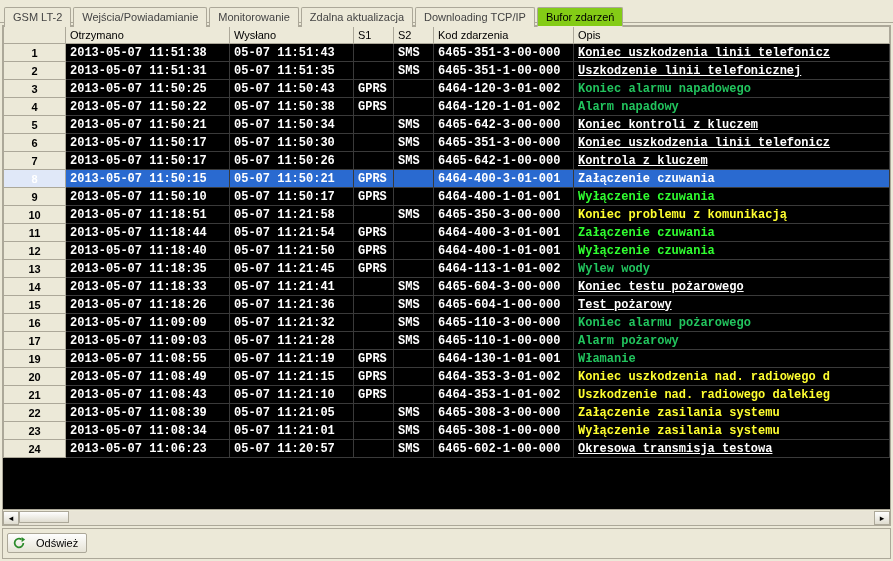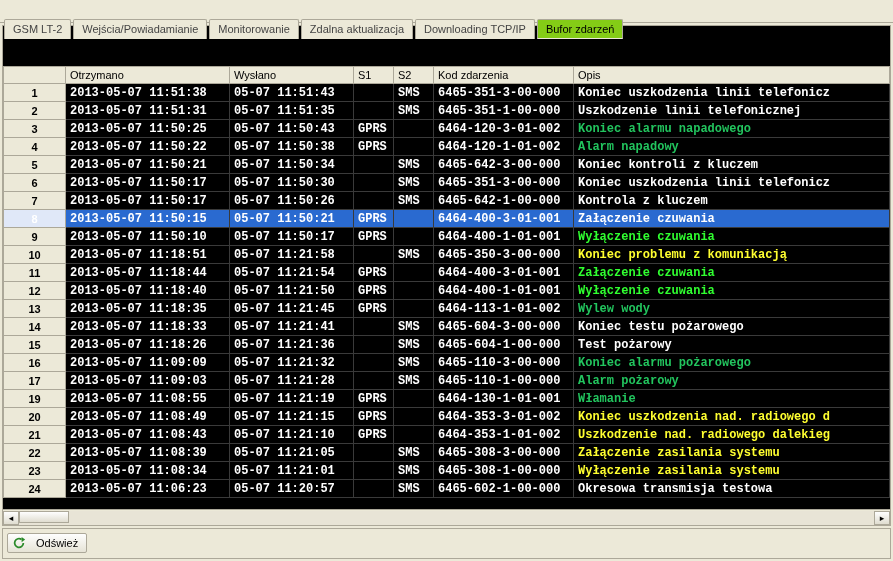--- a/index.html
+++ b/index.html
@@ -25,21 +25,21 @@
 }
 .tab {
   padding: 3px 8px;
   background: #ece9d8;
   border: 1px solid #aca899;
   border-bottom: none;
   border-radius: 2px 2px 0 0;
   cursor: pointer;
   color: #444;
   position: relative;
-  top: 17px;
+  top: 5px;
 }
 .tab.active {
   background: #84cc16;
   color: #000;
   font-weight: normal;
   z-index: 2;
   border-bottom: 1px solid #ece9d8;
 }
 .grid-wrap {
   flex: 1;
@@ -52,21 +52,20 @@
 }
 .grid-scroll {
   flex: 1;
   overflow: auto;
   background: #000;
 }
 table {
   border-collapse: collapse;
   width: 100%;
   table-layout: fixed;
-  margin-top: 40px;
 }
 thead th {
   position: sticky;
   top: 0;
   background: #ece9d8;
   border: 1px solid #aca899;
   padding: 2px 4px;
   font-family: Tahoma, sans-serif;
   font-size: 11px;
   font-weight: normal;
@@ -90,21 +89,21 @@
   background: #ece9d8;
   color: #000;
   border: 1px solid #aca899;
   font-family: Tahoma, sans-serif;
   font-size: 11px;
   font-weight: bold;
   text-align: center;
 }
 tbody tr.selected td { background: #2a6ad0; color: #fff; }
 tbody tr.selected td.rownum { background: #e0e8f8; }
-.c-white   { color: #ffffff; }
+.c-white   { color: #ffffff; text-decoration: underline; }
 .c-red     { color: #22c55e; }
 .c-green   { color: #30ff30; }
 .c-yellow  { color: #ffff30; }
 .hscroll {
   background: #ece9d8;
   border-top: 1px solid #aca899;
   height: 16px;
   display: flex;
   align-items: center;
   font-family: Tahoma, sans-serif;

